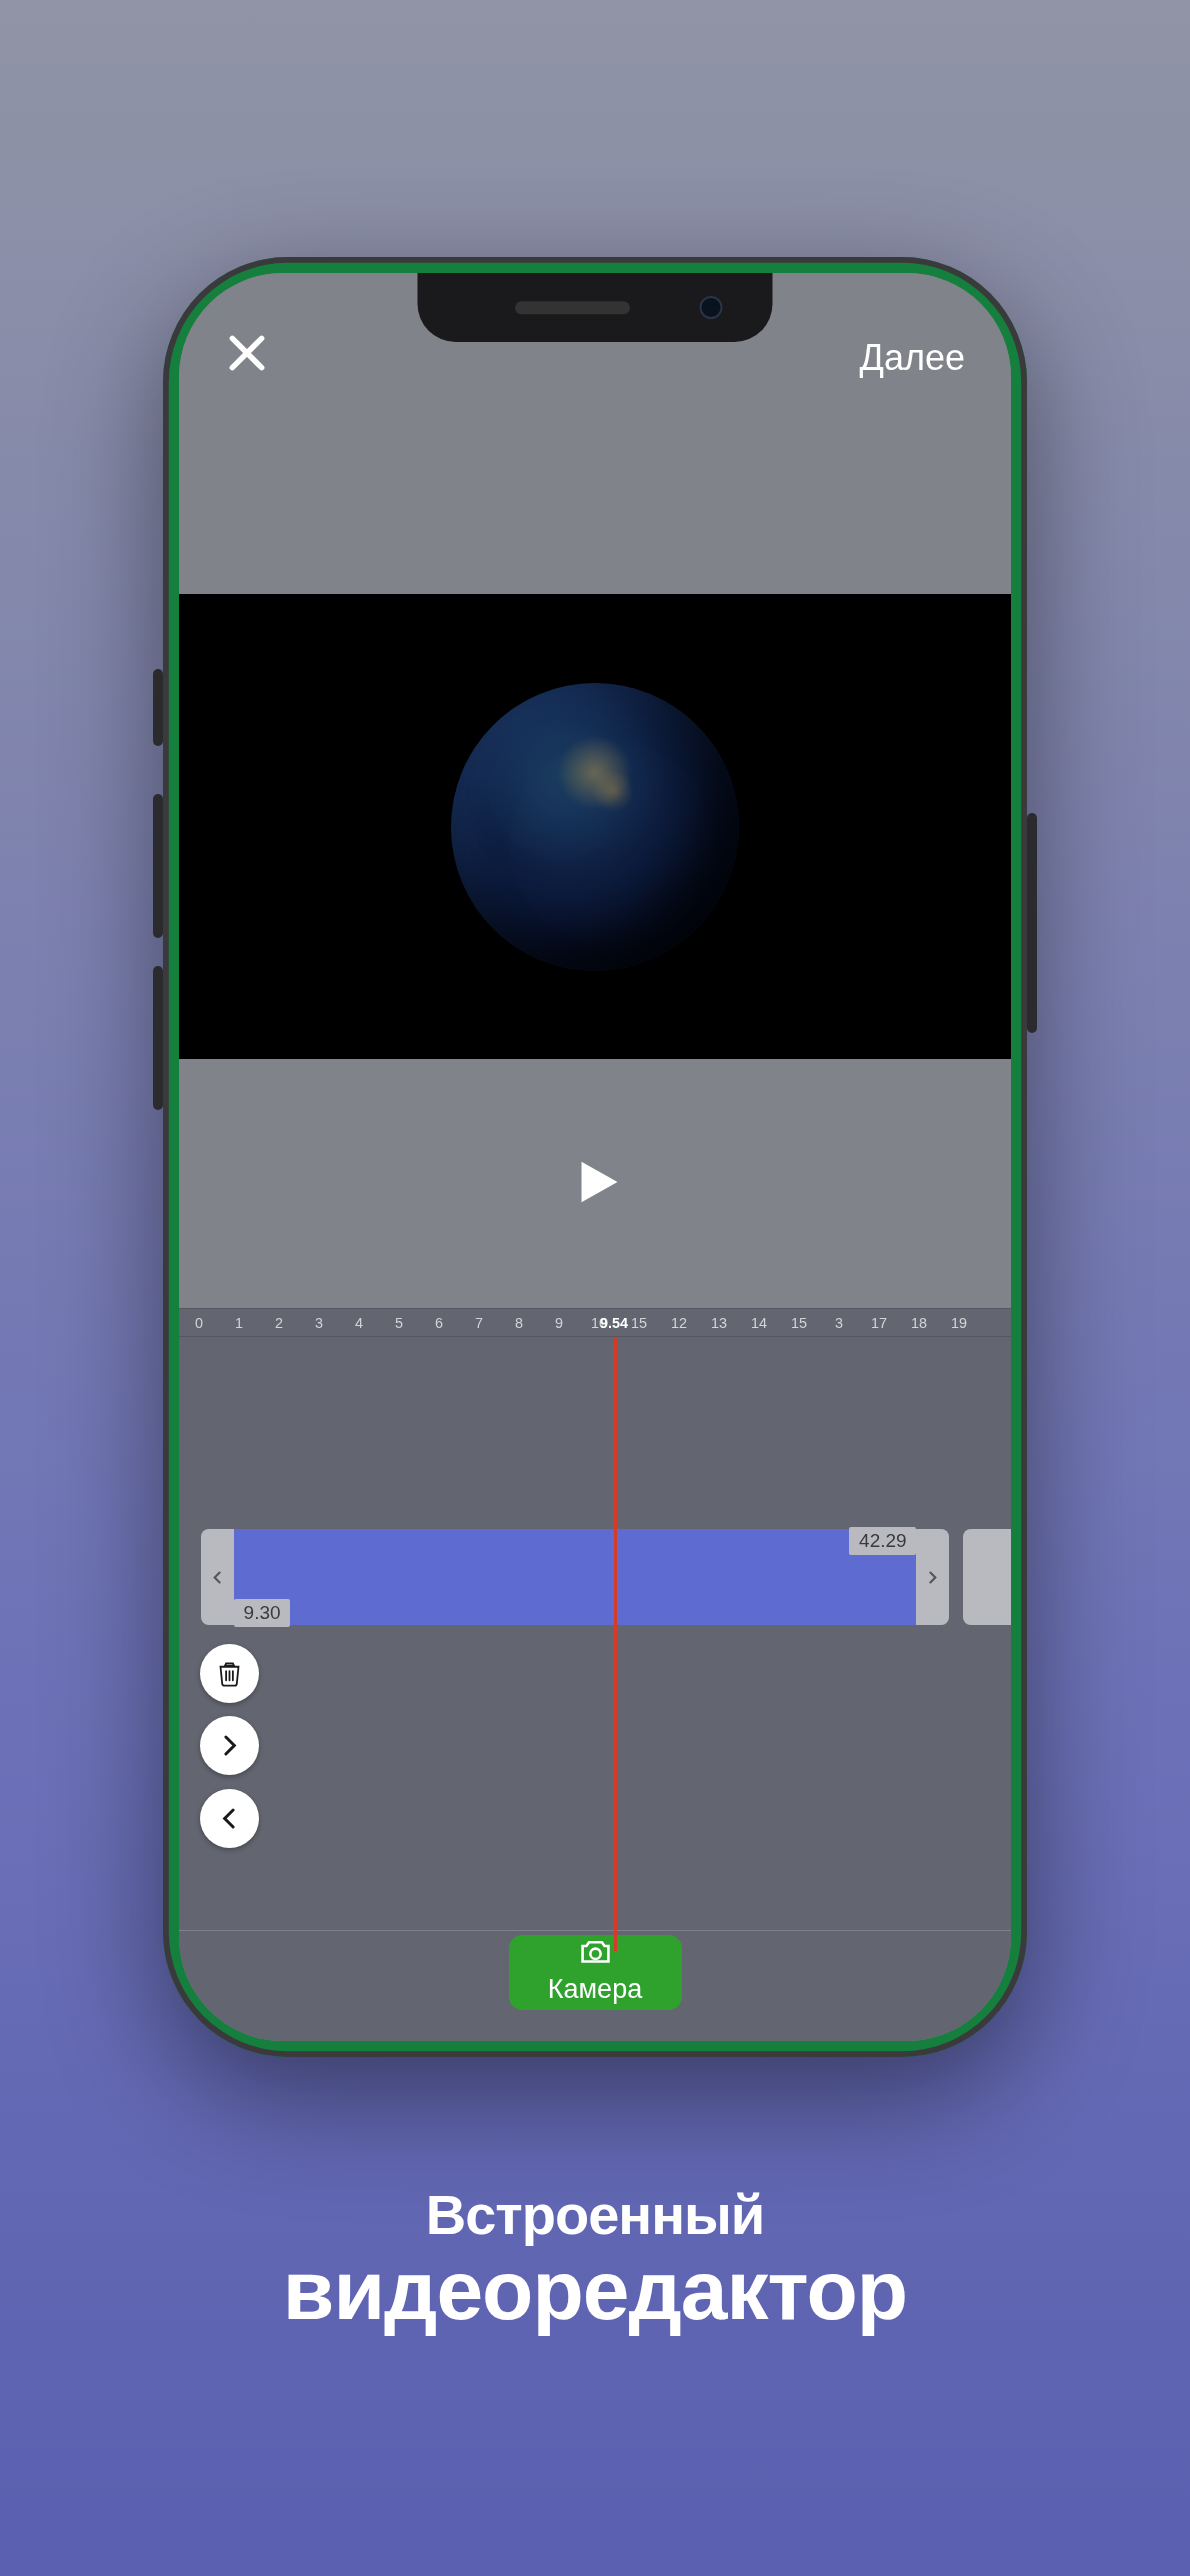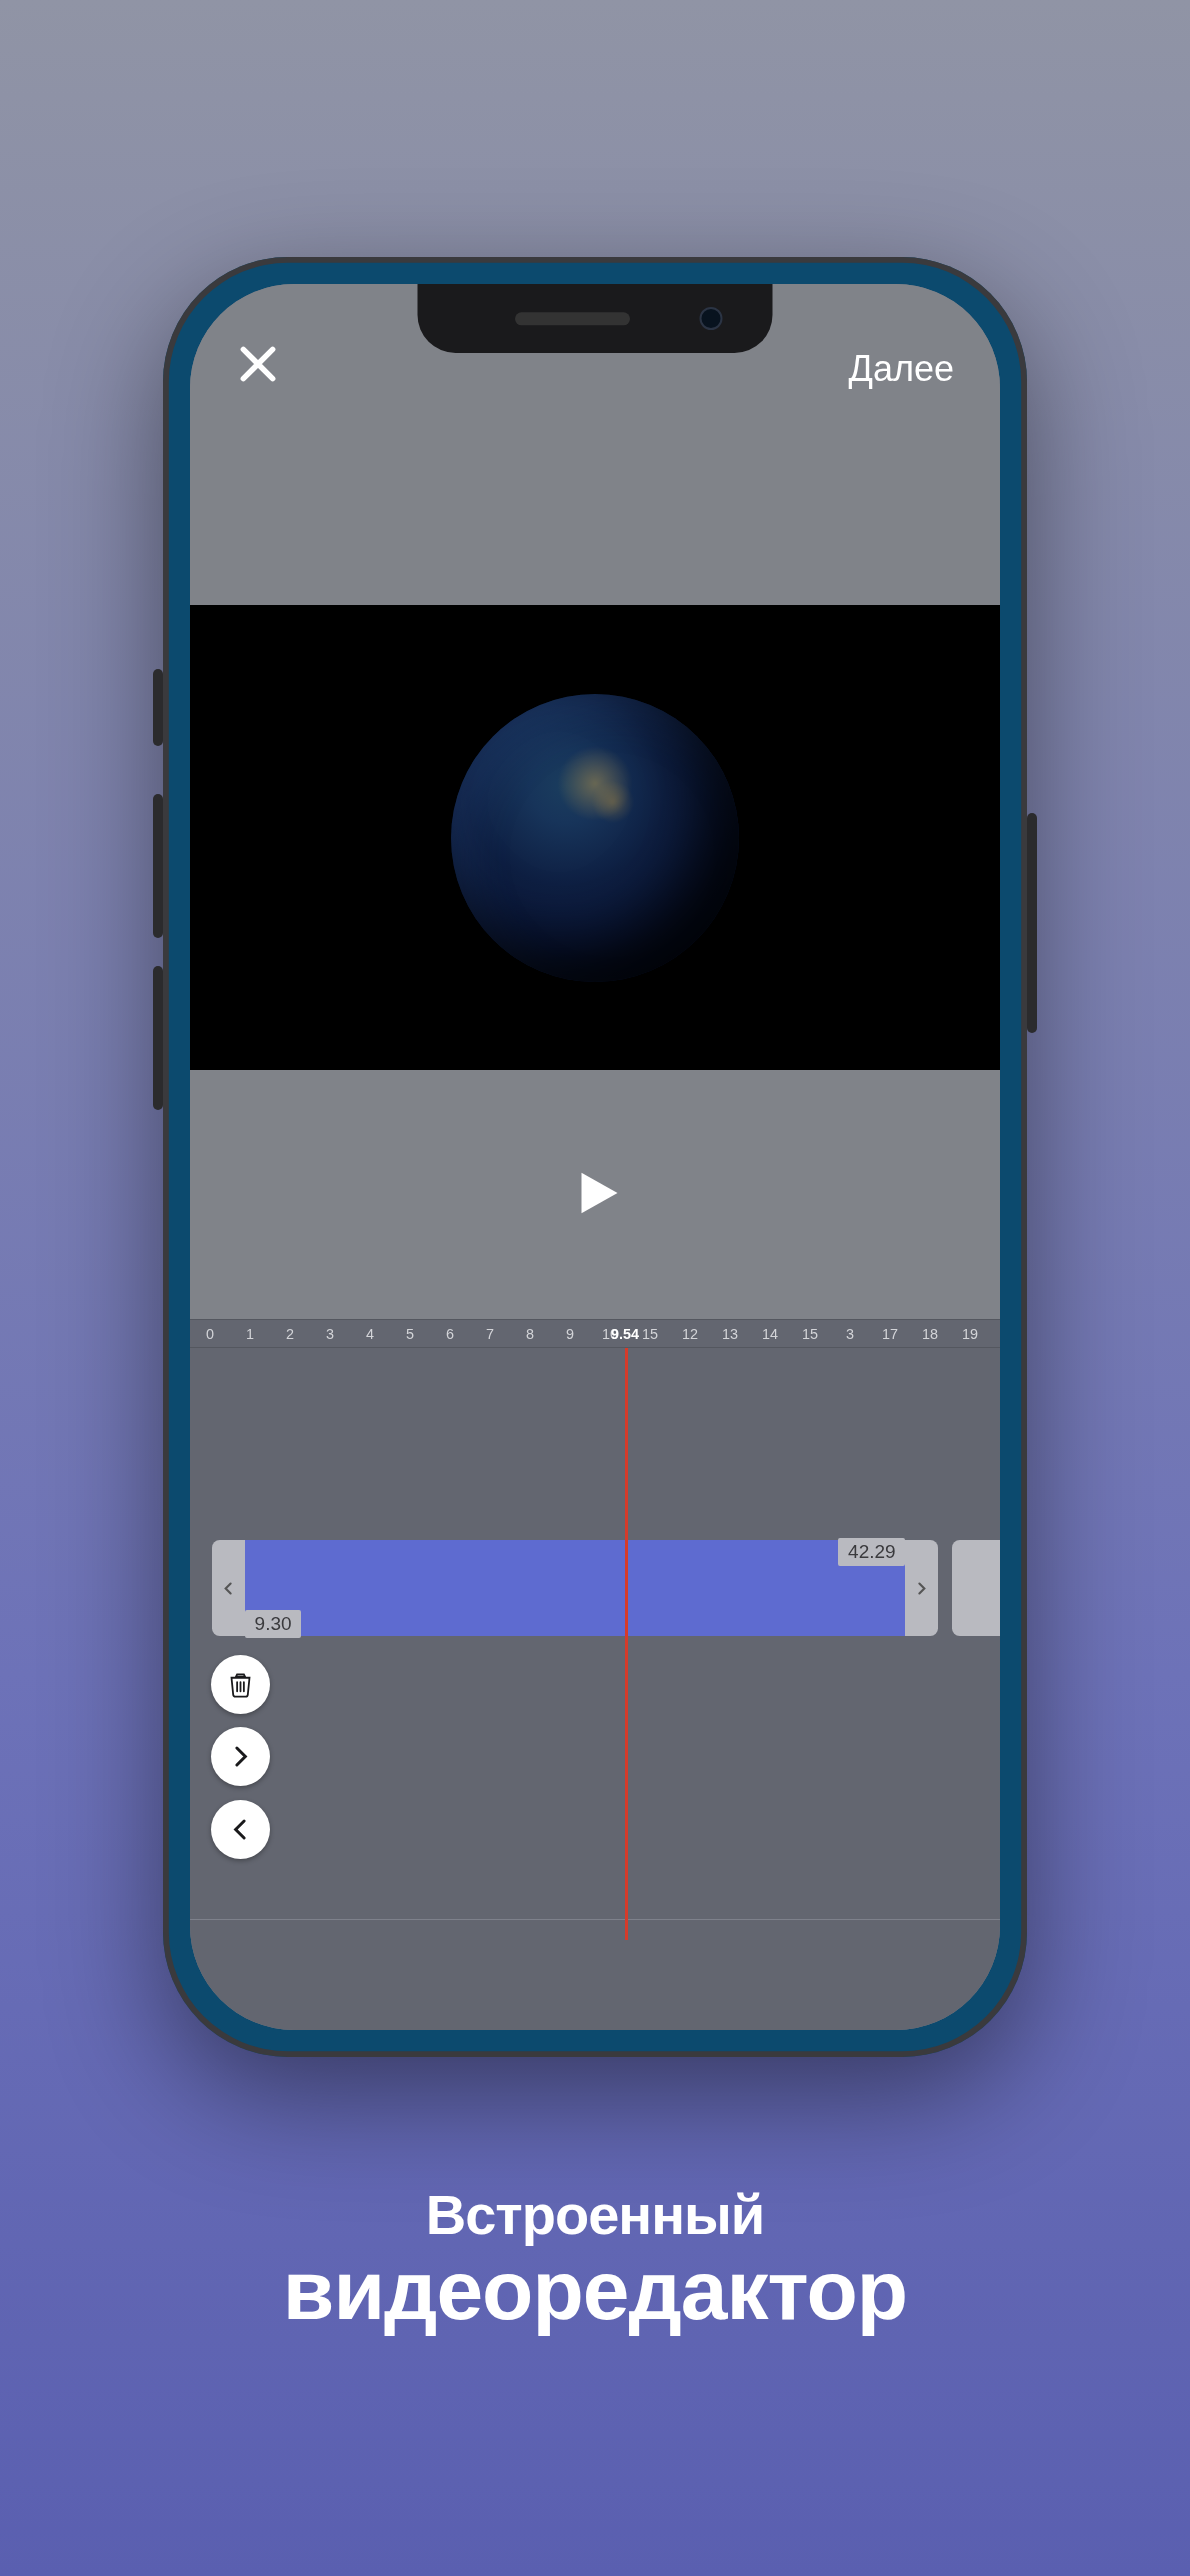--- a/index.html
+++ b/index.html
@@ -9,24 +9,24 @@
     font-family: -apple-system, "Helvetica Neue", Arial, sans-serif;
     position: relative;
   }
 
   .phone-shell {
     position: absolute;
     left: 163px;
     top: 257px;
     width: 864px;
     height: 1800px;
-    background: #0c4a6e;
+    background: #15803d;
     border-radius: 125px;
     box-shadow: 0 38px 115px rgba(0,0,0,.45), inset 0 0 0 5.8px #3a3a3d;
-    padding: 27px;
+    padding: 16px;
   }
   .phone-screen {
     width: 100%;
     height: 100%;
     background: #7a7d87;
     border-radius: 104px;
     overflow: hidden;
     position: relative;
   }
 
@@ -245,20 +245,29 @@
             </svg>
         </span>
         <span class="circle-btn">
           <svg viewBox="0 0 24 24">
               <path d="M15 5 L8 12 L15 19" stroke-linecap="round"></path>
             </svg>
         </span>
       </div>
 
       <div class="src-row">
+        <div class="src-btn">
+          <span>
+            <svg viewBox="0 0 24 18">
+                <path d="M2 4h3l2-3h10l2 3h3v12H2z"></path>
+                <circle cx="12" cy="10" r="4"></circle>
+              </svg>
+          </span>
+          <span>Камера</span>
+        </div>
       </div>
     </div>
 
   </div>
 </div>
 
 <div class="caption">
   <div class="l1">Встроенный</div>
   <div class="l2">видеоредактор</div>
 </div>

